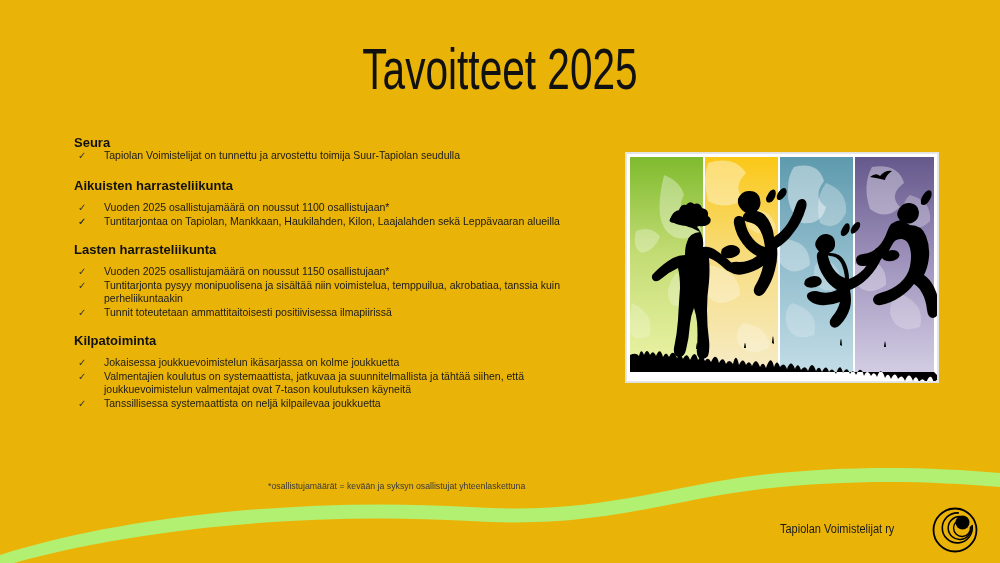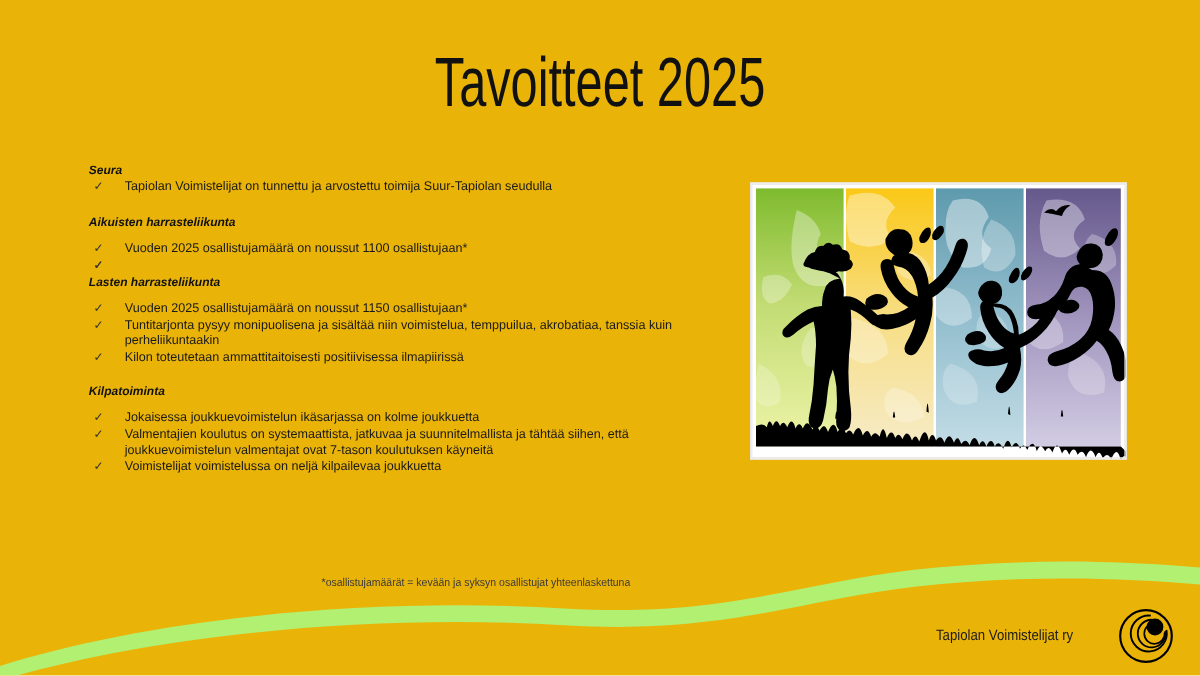--- a/index.html
+++ b/index.html
@@ -15,23 +15,22 @@
     position:absolute;left:0;right:0;top:38px;text-align:center;
     font-size:58px;line-height:62px;font-weight:400;color:#111;
     letter-spacing:0px;
     transform:scaleX(.70);transform-origin:50% 50%;
     white-space:nowrap;
   }
 
   
   .body-col{position:absolute;left:74px;top:136px;width:520px;}
   .sec-head{
-    font-size:10px;font-weight:bold;line-height:13px;color:#111;
+    font-size:13px;font-weight:bold;line-height:13px;color:#111;
     margin:0 0 0 0;
-    font-style:italic;
   }
   .bullets{margin:0;padding:0;list-style:none;}
   .bullets li{
     position:relative;padding-left:30px;
     font-size:10.5px;line-height:13.4px;color:#1a1a1a;
     margin:0 0 0.5px 0;
   }
   .bullets li .ck{
     position:absolute;left:4px;top:0px;font-size:10px;color:#333;
     line-height:13.4px;
@@ -94,62 +93,63 @@
       <ul class="bullets">
         <li>
           <span class="ck">✓</span>
           <span>Vuoden 2025 osallistujamäärä  on noussut  1100 osallistujaan*</span>
         </li>
         <li>
           <span class="ck">✓</span>
         </li>
         <li>
           <span class="ck">✓</span>
+          <span>Tuntitarjontaa  on Tapiolan, Mankkaan, Haukilahden, Kilon, Laajalahden sekä Leppävaaran alueilla</span>
         </li>
       </ul>
     </div>
 
     <div class="gap-md"></div>
 
     <div>
       <div class="sec-head">Lasten harrasteliikunta</div>
       <div class="gap-sm"></div>
       <ul class="bullets">
         <li>
           <span class="ck">✓</span>
           <span>Vuoden 2025 osallistujamäärä  on noussut  1150 osallistujaan*</span>
         </li>
         <li>
           <span class="ck">✓</span>
           <span>Tuntitarjonta  pysyy  monipuolisena ja sisältää niin voimistelua, temppuilua, akrobatiaa, tanssia kuin perheliikuntaakin</span>
         </li>
         <li>
           <span class="ck">✓</span>
-          <span>Kilon  toteutetaan  ammattitaitoisesti positiivisessa ilmapiirissä</span>
+          <span>Tunnit  toteutetaan  ammattitaitoisesti positiivisessa ilmapiirissä</span>
         </li>
       </ul>
     </div>
 
     <div class="gap-md"></div>
 
     <div>
       <div class="sec-head">Kilpatoiminta</div>
       <div class="gap-sm"></div>
       <ul class="bullets">
         <li>
           <span class="ck">✓</span>
           <span>Jokaisessa joukkuevoimistelun  ikäsarjassa on kolme joukkuetta</span>
         </li>
         <li>
           <span class="ck">✓</span>
           <span>Valmentajien  koulutus  on systemaattista, jatkuvaa ja suunnitelmallista  ja tähtää siihen, että joukkuevoimistelun  valmentajat  ovat 7-tason koulutuksen  käyneitä</span>
         </li>
         <li>
           <span class="ck">✓</span>
-          <span>Voimistelijat voimistelussa  on neljä  kilpailevaa joukkuetta</span>
+          <span>Tanssillisessa systemaattista  on neljä  kilpailevaa joukkuetta</span>
         </li>
       </ul>
     </div>
 
   </div>
 
   <div class="footnote">*osallistujamäärät = kevään  ja syksyn osallistujat yhteenlaskettuna</div>
 
   <div class="pic">
     <svg viewBox="0 0 312 229" preserveAspectRatio="none" aria-hidden="true">

